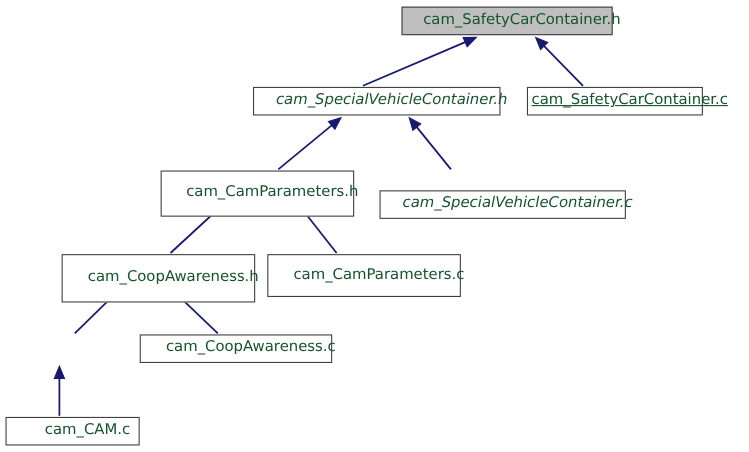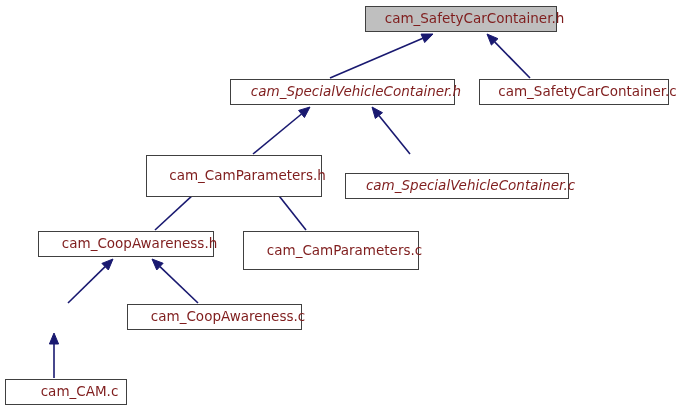--- a/index.html
+++ b/index.html
@@ -26,21 +26,21 @@
     pointer-events: none;
   }
   .node {
     position: absolute;
     box-sizing: border-box;
     display: flex;
     align-items: center;
     justify-content: center;
     border: 1px solid #404040;
     background: #ffffff;
-    color: #7f1d1d;
+    color: #14532d;
     font-size: 13.5px;
     line-height: 1;
     white-space: nowrap;
     letter-spacing: 0px;
     z-index: 2;
     padding-left: 27px;
   }
   .node.current {
     background: #bfbfbf;
     border-color: #404040;
@@ -92,30 +92,30 @@
         <line x1="54" y1="378" x2="54" y2="344" stroke="#191970" stroke-width="1.6"></line>
         <polygon points="54,333 58.6,344 49.4,344" fill="#191970" stroke="#191970" stroke-width="1"></polygon>
       </g>
     </svg>
 <div class="node current" style="left: 365px; top: 6px; width: 192px; height: 26px; background: rgb(191, 191, 191); border-color: rgb(64, 64, 64);">
       <span class="node-label">cam_SafetyCarContainer.h</span>
     </div>
     <div class="node" style="left: 230px; top: 79px; width: 225px; height: 26px; background: rgb(255, 255, 255); border-color: rgb(64, 64, 64); font-style: italic;">
       <span class="node-label">cam_SpecialVehicleContainer.h</span>
     </div>
-    <div class="node" style="left: 479px; top: 79px; width: 190px; height: 26px; background: rgb(255, 255, 255); border-color: rgb(64, 64, 64);">
+    <div class="node" style="left: 479px; top: 79px; width: 160px; height: 26px; background: rgb(255, 255, 255); border-color: rgb(64, 64, 64); text-decoration: underline;">
       <span class="node-label">cam_SafetyCarContainer.c</span>
     </div>
     <div class="node" style="left: 146px; top: 155px; width: 176px; height: 42px; background: rgb(255, 255, 255); border-color: rgb(64, 64, 64);">
       <span class="node-label">cam_CamParameters.h</span>
     </div>
     <div class="node" style="left: 345px; top: 173px; width: 224px; height: 26px; background: rgb(255, 255, 255); border-color: rgb(64, 64, 64); font-style: italic;">
       <span class="node-label">cam_SpecialVehicleContainer.c</span>
     </div>
-    <div class="node" style="left: 38px; top: 231px; width: 176px; height: 26px; background: rgb(255, 255, 255); border-color: rgb(64, 64, 64);">
+    <div class="node" style="left: 56px; top: 231px; width: 176px; height: 44px; background: rgb(255, 255, 255); border-color: rgb(64, 64, 64);">
       <span class="node-label">cam_CoopAwareness.h</span>
     </div>
     <div class="node" style="left: 243px; top: 231px; width: 176px; height: 39px; background: rgb(255, 255, 255); border-color: rgb(64, 64, 64);">
       <span class="node-label">cam_CamParameters.c</span>
     </div>
     <div class="node" style="left: 127px; top: 304px; width: 175px; height: 26px; background: rgb(255, 255, 255); border-color: rgb(64, 64, 64); justify-content: center;">
       <span class="node-label">cam_CoopAwareness.c</span>
     </div>
     <div class="node" style="left: 5px; top: 379px; width: 122px; height: 26px; background: rgb(255, 255, 255); border-color: rgb(64, 64, 64);">
       <span class="node-label">cam_CAM.c</span>

